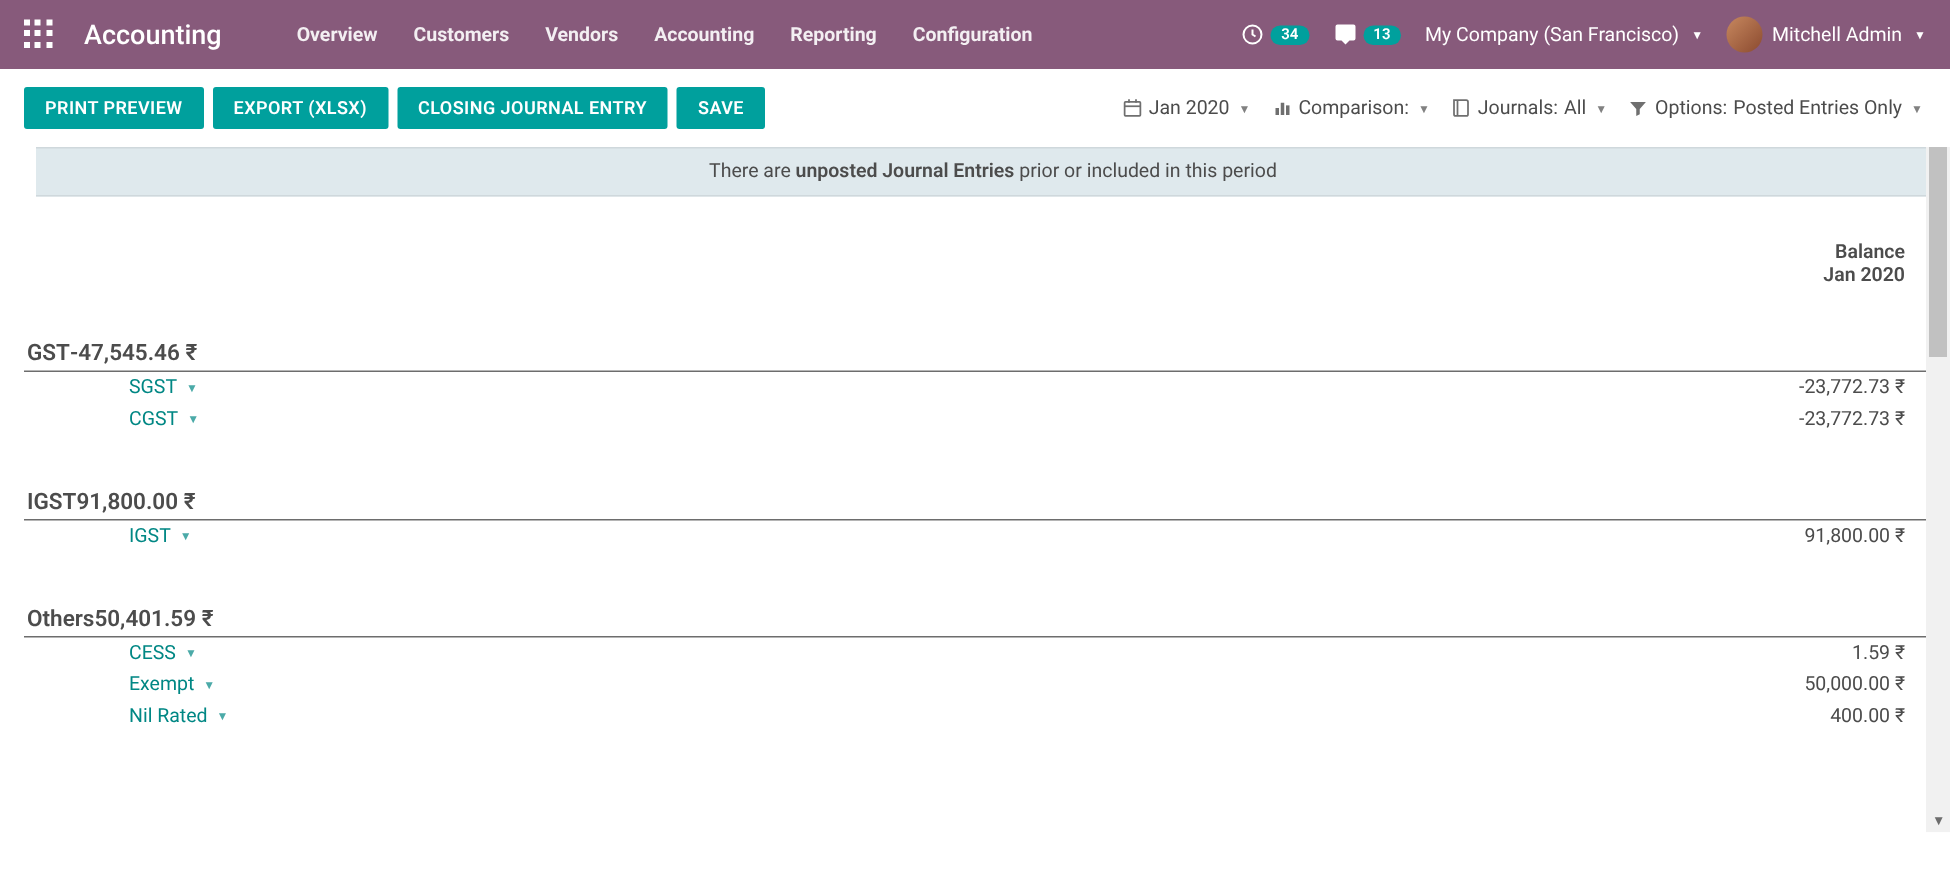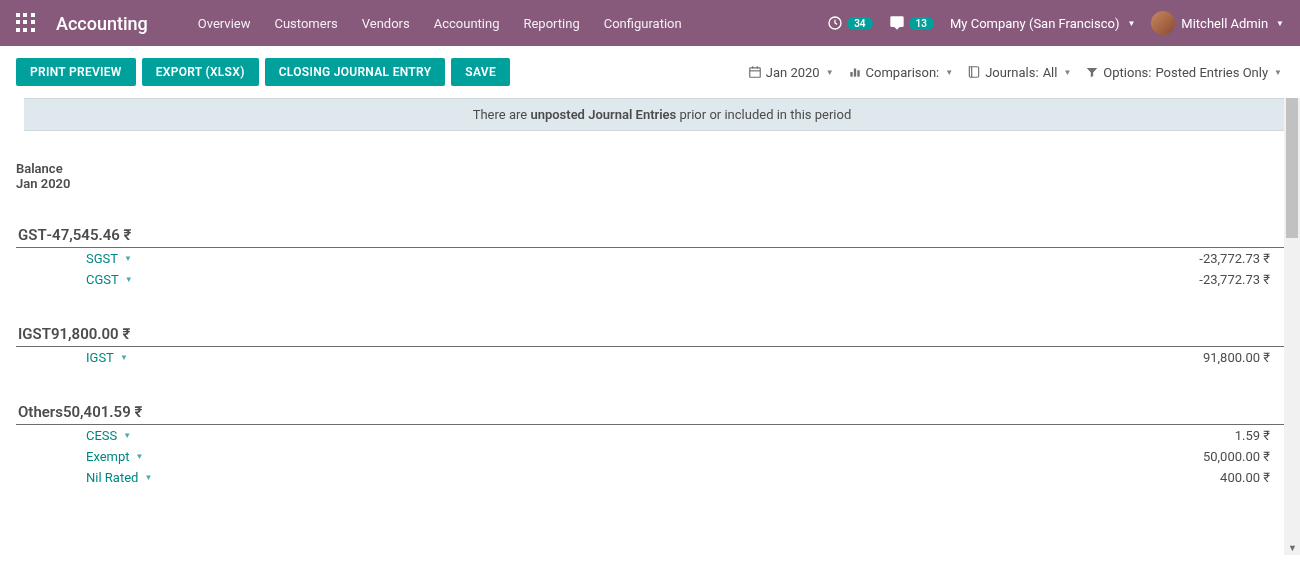--- a/index.html
+++ b/index.html
@@ -4,21 +4,21 @@
   <style>
     * { margin: 0; padding: 0; box-sizing: border-box; font-family: -apple-system, BlinkMacSystemFont, "Segoe UI", Roboto, "Helvetica Neue", Arial, sans-serif; }
     body { background: #ffffff; color: #4c4c4c; overflow: hidden; }
     
     
     .navbar { background: #875a7b; height: 46px; display: flex; align-items: center; padding: 0 16px; color: #fff; font-size: 13px; }
     .apps-icon { width: 20px; height: 20px; display: grid; grid-template-columns: repeat(3, 1fr); grid-template-rows: repeat(3, 1fr); gap: 2px; margin-right: 20px; cursor: pointer; }
     .apps-icon span { background: #fff; width: 4px; height: 4px; }
     .brand { font-size: 18px; font-weight: 500; margin-right: 40px; color: #fff; }
     .nav-links { display: flex; gap: 4px; }
-    .nav-link { color: rgba(255,255,255,0.9); padding: 6px 10px; cursor: pointer; border-radius: 3px; }
+    .nav-link { color: rgba(255,255,255,0.9); padding: 6px 10px; cursor: pointer; border-radius: 3px; font-weight: bold; }
     .nav-right { margin-left: auto; display: flex; align-items: center; gap: 16px; }
     .badge-item { display: flex; align-items: center; gap: 4px; cursor: pointer; }
     .badge { background: #00a09d; color: #fff; padding: 1px 7px; border-radius: 10px; font-size: 10px; font-weight: 600; }
     .company-select { display: flex; align-items: center; gap: 6px; cursor: pointer; }
     .avatar { width: 24px; height: 24px; border-radius: 50%; background: linear-gradient(135deg, #c7885f, #8b4a2f); }
     .caret { font-size: 8px; margin-left: 2px; }
     
     
     .page-header { padding: 12px 16px; }
     .page-title { font-size: 18px; color: #6d6d6d; margin-bottom: 10px; font-weight: 400; }
@@ -30,21 +30,21 @@
     .filter { display: flex; align-items: center; gap: 4px; cursor: pointer; padding: 4px 2px; }
     .filter .icon { font-size: 13px; opacity: 0.8; }
     .caret-down { font-size: 8px; margin-left: 2px; opacity: 0.7; }
     
     
     .content-wrap { position: relative; height: calc(100vh - 46px - 80px); overflow-y: auto; }
     .alert-banner { background: #dfe9ed; color: #4c4c4c; padding: 8px 16px; text-align: center; font-size: 13px; border-top: 1px solid #cfd8dc; border-bottom: 1px solid #cfd8dc; margin-left: 24px; }
     .alert-banner b { color: #4c4c4c; font-weight: 600; }
     
     .report-body { padding: 30px 16px 30px 16px; }
-    .col-header { text-align: left; margin-bottom: 20px; padding-right: 14px; }
+    .col-header { text-align: right; margin-bottom: 20px; padding-right: 14px; }
     .col-header .h1 { font-weight: 600; font-size: 13px; }
     .col-header .h2 { font-weight: 600; font-size: 13px; }
     
     .report-table { width: 100%; }
     .group-row { display: flex; justify-content: flex-start; padding: 3px 14px 3px 2px; font-weight: 600; font-size: 15px; border-bottom: 1px solid #6d6d6d; margin-top: 32px; }
     .sub-row { display: flex; justify-content: space-between; padding: 3px 14px 3px 40px; font-size: 13px; }
     .sub-row .name { color: #008784; cursor: pointer; display: flex; align-items: center; gap: 4px; margin-left: 30px; }
     .amount { white-space: nowrap; }
     
     

